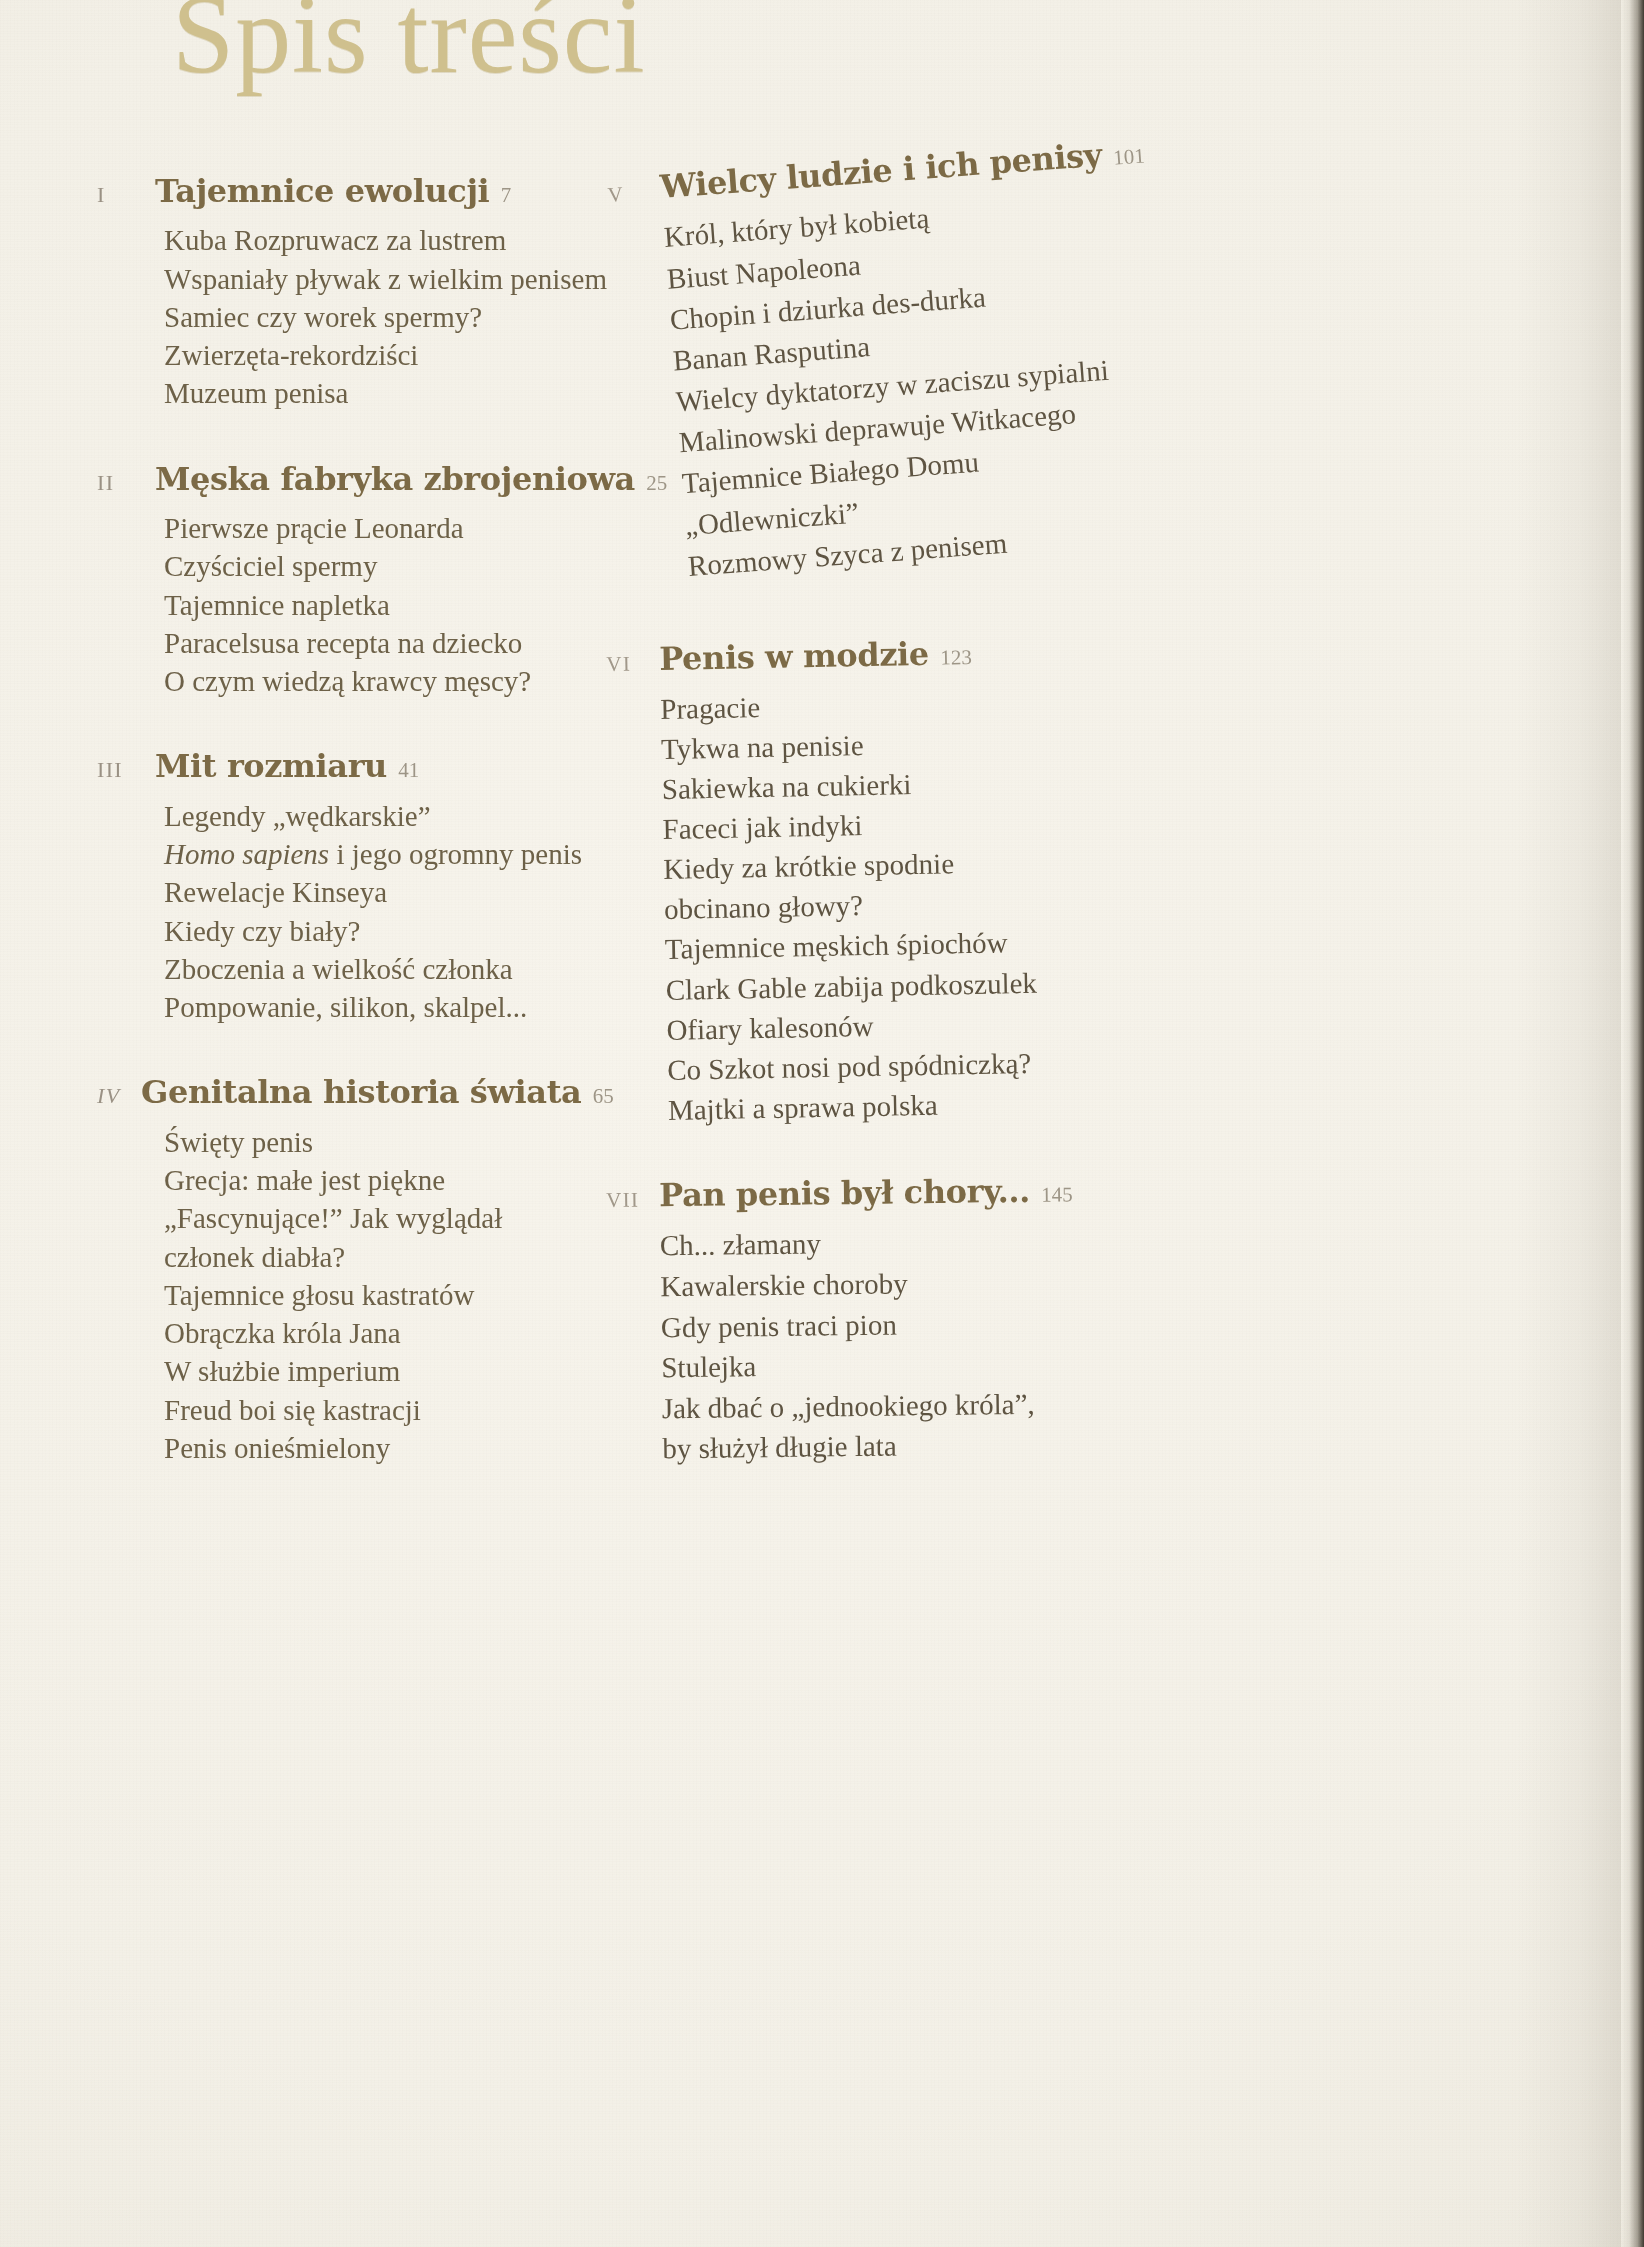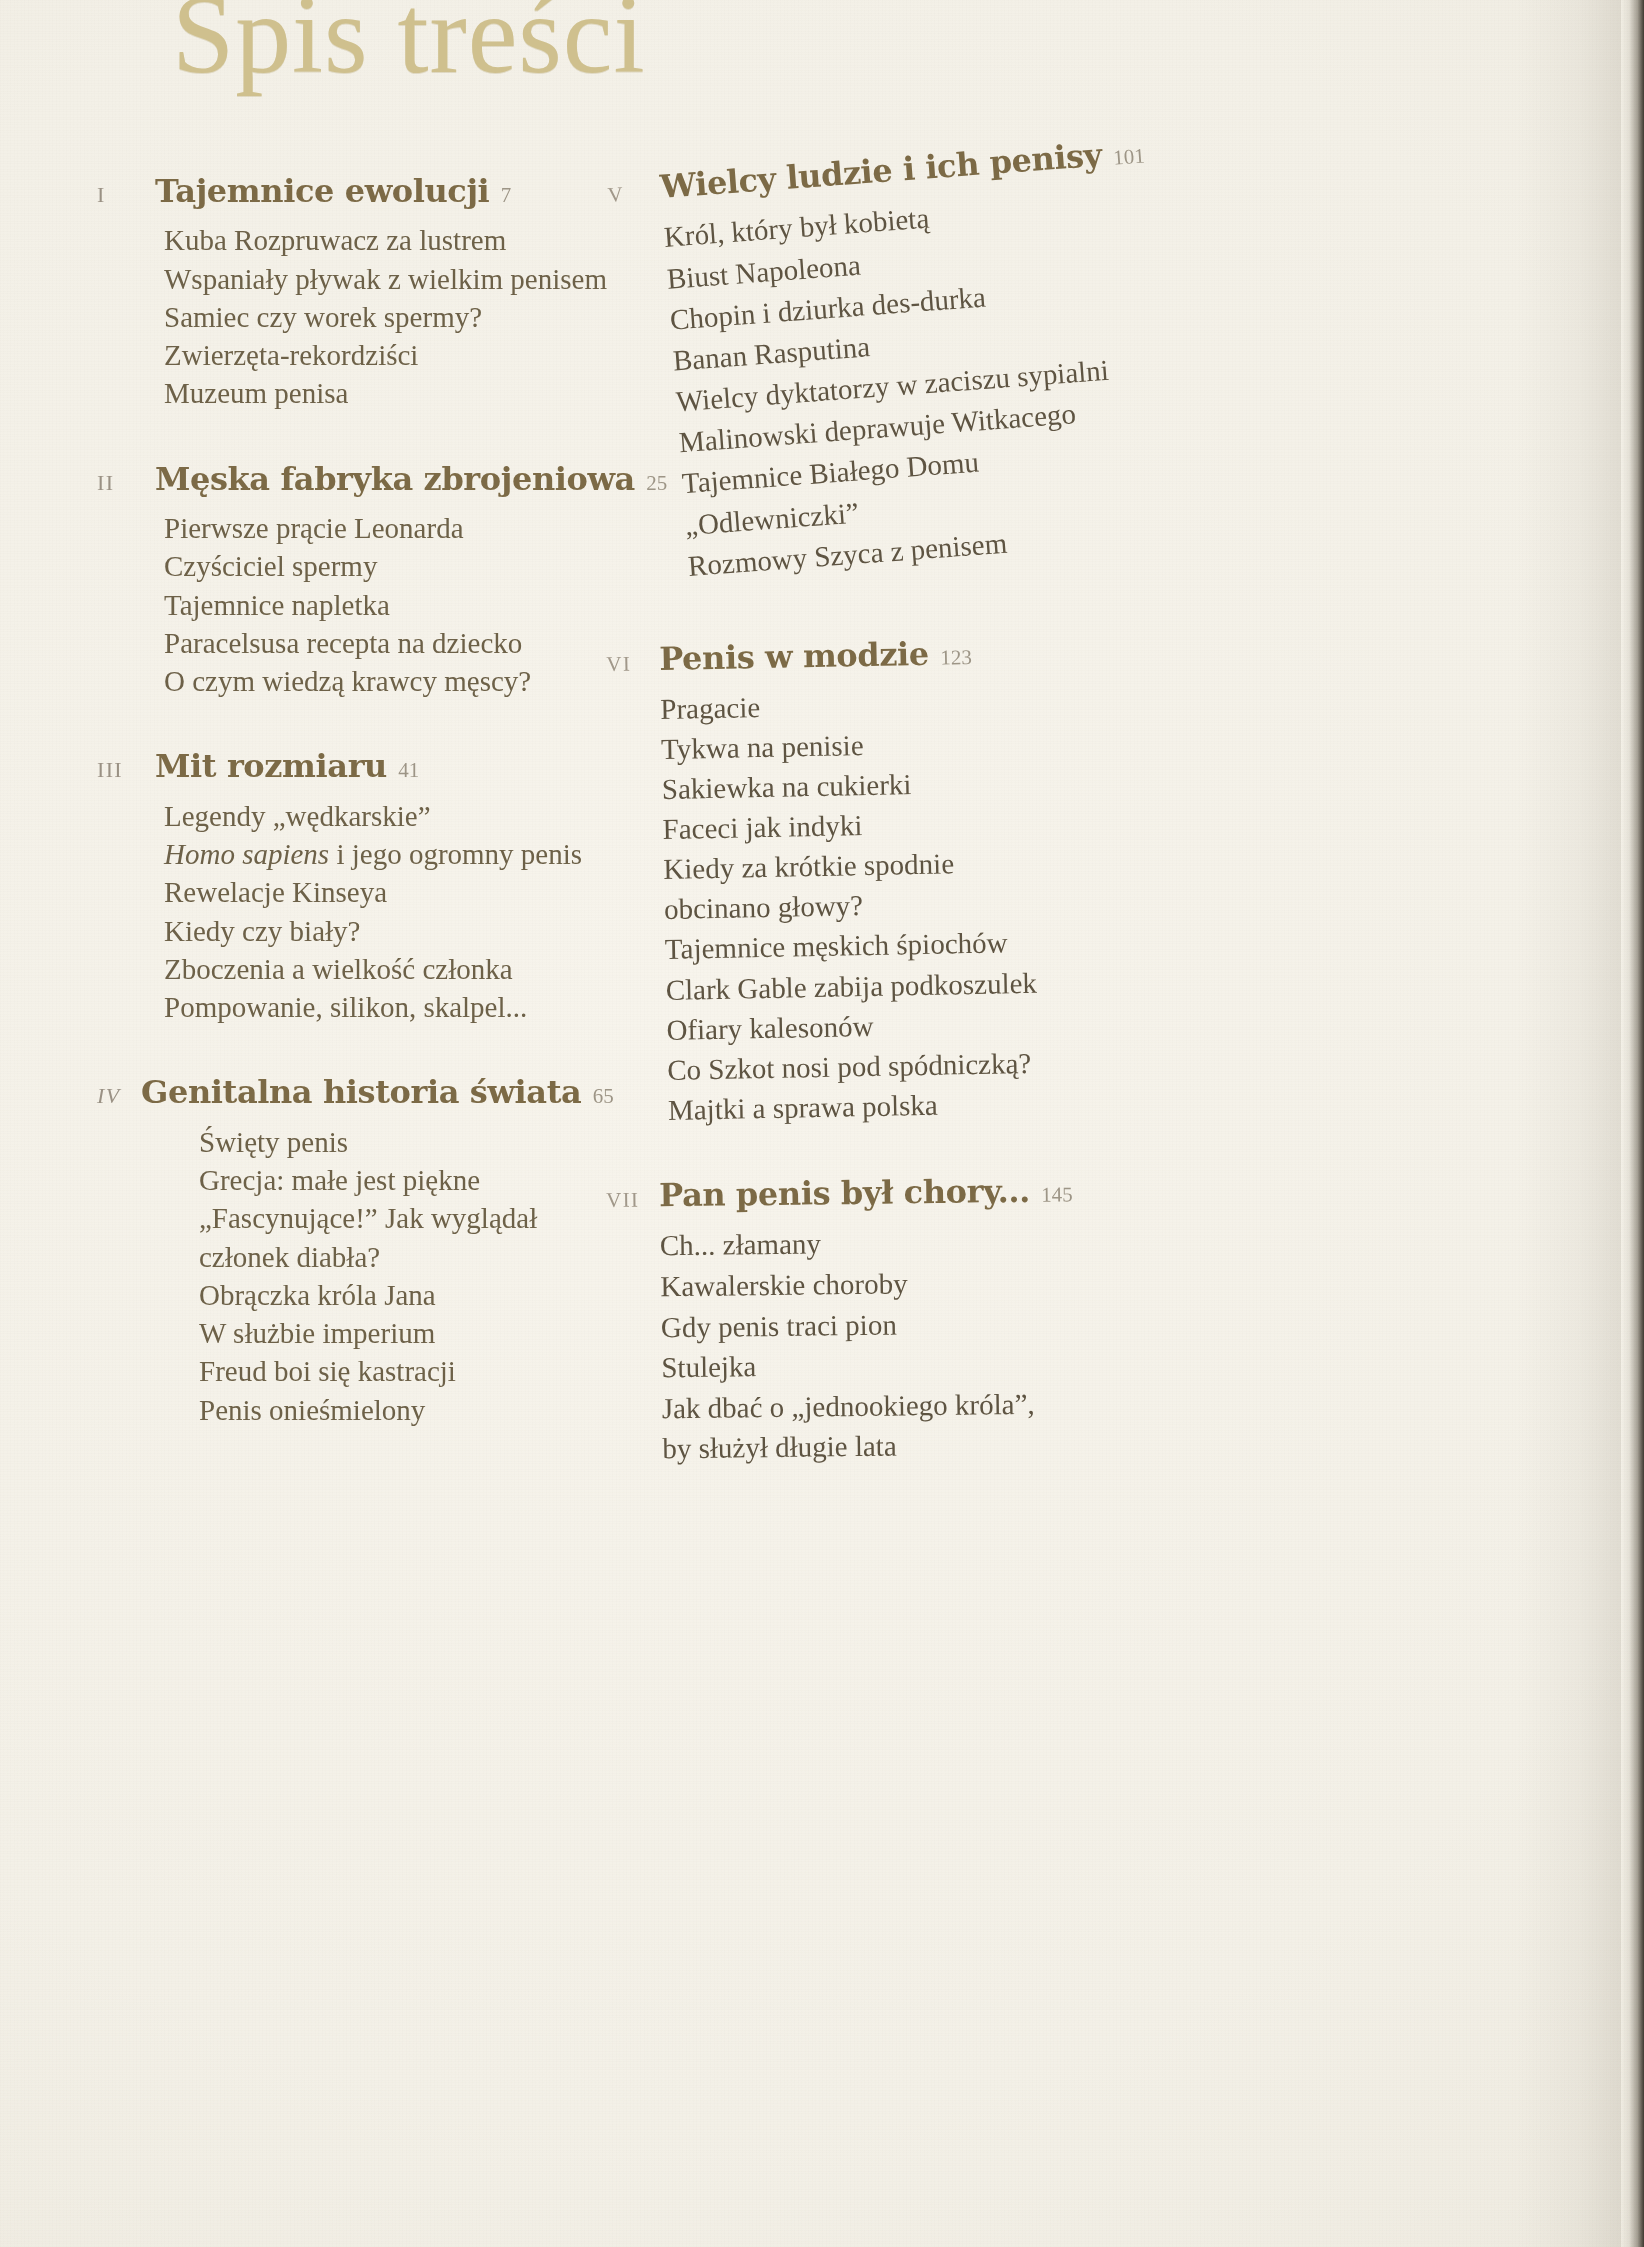--- a/index.html
+++ b/index.html
@@ -117,21 +117,21 @@
     font-size: 29px;
     line-height: 1.32;
     color: #6d6148;
     white-space: nowrap;
   }
   .sub-item em { font-style: italic; }
 
   
   #col-left .sub-list { margin-left: 67px; }
   #col-left .chapter.c4 .chap-num { width: 44px; flex: 0 0 44px; font-style: italic; }
-  #col-left .chapter.c4 .sub-list { margin-left: 102px; }
+  #col-left .chapter.c4 .sub-list { margin-left: 67px; }
 
   
   #col-right .chapter { transform-origin: left top; }
   #col-right .chap-num {
     width: 53px; flex: 0 0 53px;
     font-size: 21px;
     color: #a1988a;
   }
   #col-right .sub-list { margin-left: 53px; }
   #col-right .sub-item { color: #5e5442; }
@@ -207,20 +207,21 @@
       <div class="chap-head">
         <span class="chap-num">IV</span>
         <span class="chap-title">Genitalna historia świata</span>
         <span class="chap-page">65</span>
       </div>
       <ul class="sub-list">
         <li class="sub-item">Święty penis</li>
         <li class="sub-item">Grecja: małe jest piękne</li>
         <li class="sub-item">„Fascynujące!” Jak wyglądał</li>
         <li class="sub-item">członek diabła?</li>
+        <li class="sub-item">Tajemnice głosu kastratów</li>
         <li class="sub-item">Obrączka króla Jana</li>
         <li class="sub-item">W służbie imperium</li>
         <li class="sub-item">Freud boi się kastracji</li>
         <li class="sub-item">Penis onieśmielony</li>
       </ul>
     </div>
 
   </div>
 
   <div class="column" id="col-right">

